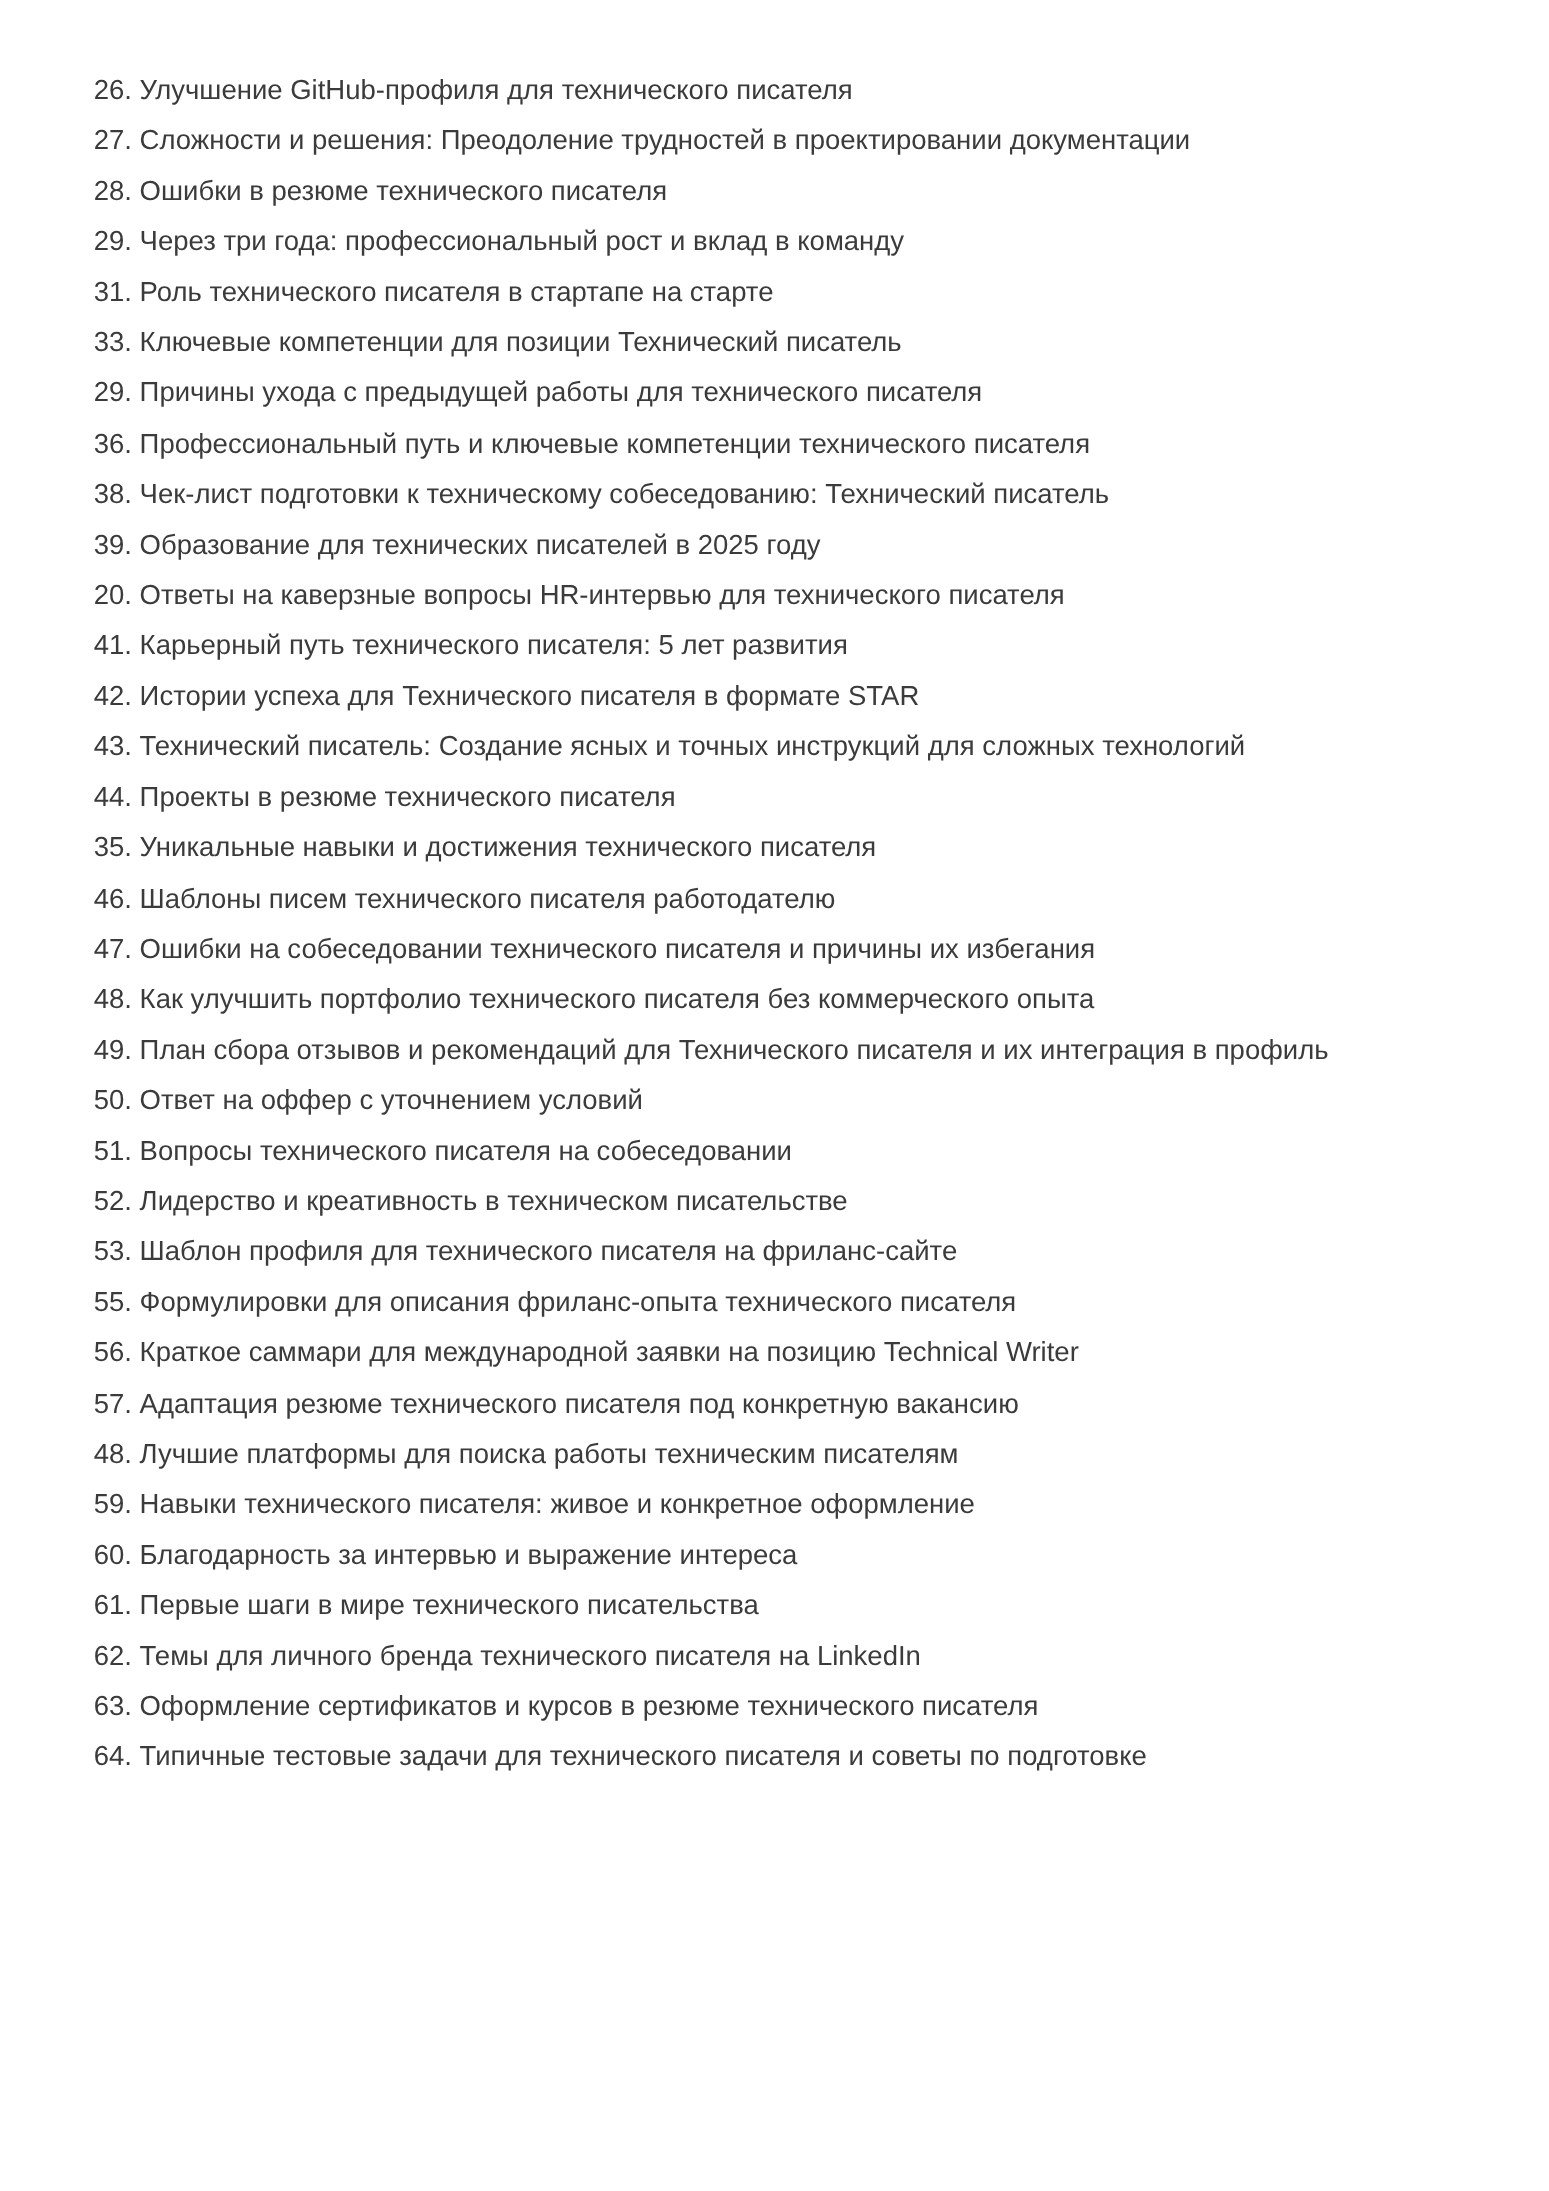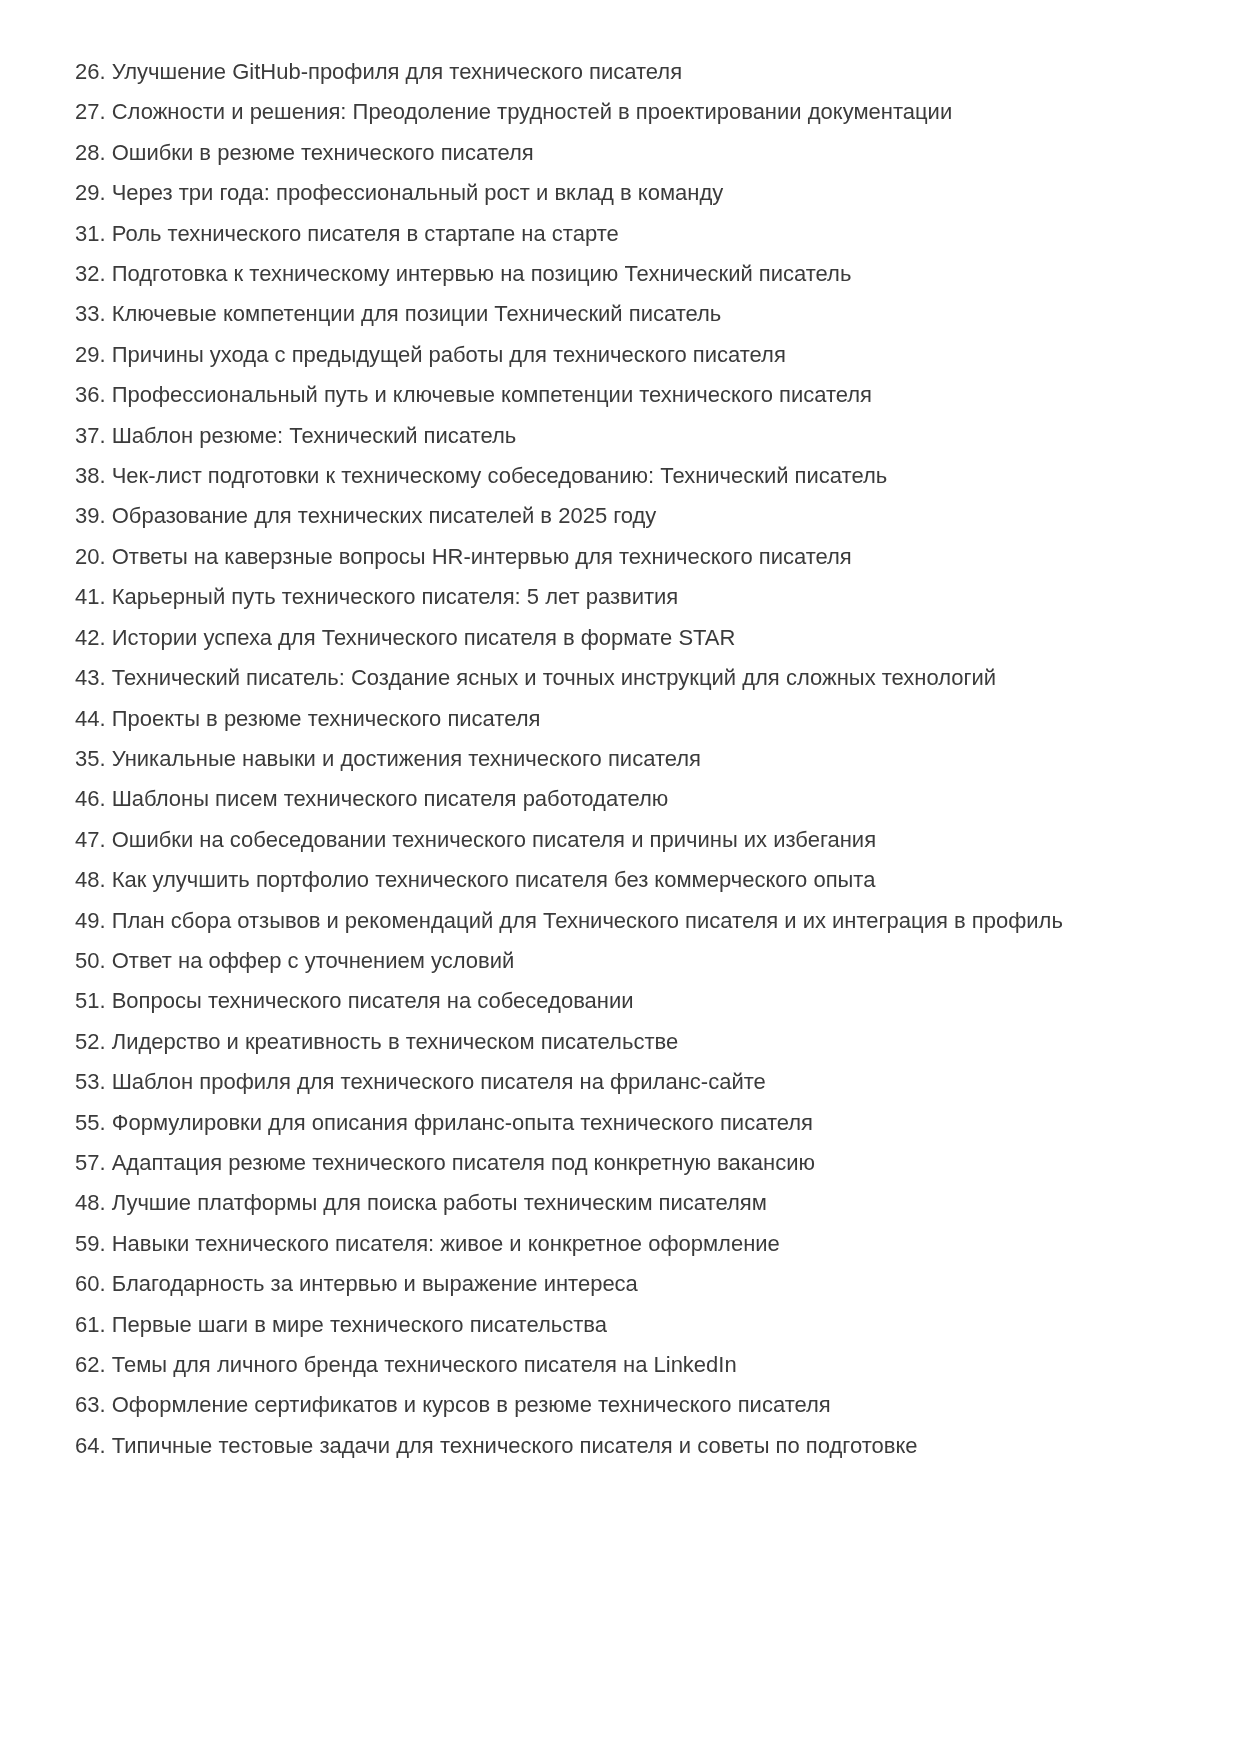--- a/index.html
+++ b/index.html
@@ -37,42 +37,41 @@
 </head>
 <body>
 
 <div class="page">
   <div class="topic-list" id="topic-list">
       <div class="list-item">26. Улучшение GitHub-профиля для технического писателя</div>
       <div class="list-item">27. Сложности и решения: Преодоление трудностей в проектировании документации</div>
       <div class="list-item">28. Ошибки в резюме технического писателя</div>
       <div class="list-item">29. Через три года: профессиональный рост и вклад в команду</div>
       <div class="list-item">31. Роль технического писателя в стартапе на старте</div>
-      <div class="list-item">32. Подготовка к техническому интервью на позицию Технический писатель</div>
       <div class="list-item">33. Ключевые компетенции для позиции Технический писатель</div>
       <div class="list-item">29. Причины ухода с предыдущей работы для технического писателя</div>
       <div class="list-item">36. Профессиональный путь и ключевые компетенции технического писателя</div>
-      <div class="list-item">37. Шаблон резюме: Технический писатель</div>
       <div class="list-item">38. Чек-лист подготовки к техническому собеседованию: Технический писатель</div>
       <div class="list-item">39. Образование для технических писателей в 2025 году</div>
       <div class="list-item">20. Ответы на каверзные вопросы HR-интервью для технического писателя</div>
       <div class="list-item">41. Карьерный путь технического писателя: 5 лет развития</div>
       <div class="list-item">42. Истории успеха для Технического писателя в формате STAR</div>
       <div class="list-item">43. Технический писатель: Создание ясных и точных инструкций для сложных технологий</div>
       <div class="list-item">44. Проекты в резюме технического писателя</div>
       <div class="list-item">35. Уникальные навыки и достижения технического писателя</div>
       <div class="list-item">46. Шаблоны писем технического писателя работодателю</div>
       <div class="list-item">47. Ошибки на собеседовании технического писателя и причины их избегания</div>
       <div class="list-item">48. Как улучшить портфолио технического писателя без коммерческого опыта</div>
       <div class="list-item">49. План сбора отзывов и рекомендаций для Технического писателя и их интеграция в профиль</div>
       <div class="list-item">50. Ответ на оффер с уточнением условий</div>
       <div class="list-item">51. Вопросы технического писателя на собеседовании</div>
       <div class="list-item">52. Лидерство и креативность в техническом писательстве</div>
       <div class="list-item">53. Шаблон профиля для технического писателя на фриланс-сайте</div>
       <div class="list-item">55. Формулировки для описания фриланс-опыта технического писателя</div>
+      <div class="list-item">56. Краткое саммари для международной заявки на позицию Technical Writer</div>
       <div class="list-item">57. Адаптация резюме технического писателя под конкретную вакансию</div>
       <div class="list-item">48. Лучшие платформы для поиска работы техническим писателям</div>
       <div class="list-item">59. Навыки технического писателя: живое и конкретное оформление</div>
       <div class="list-item">60. Благодарность за интервью и выражение интереса</div>
       <div class="list-item">61. Первые шаги в мире технического писательства</div>
       <div class="list-item">62. Темы для личного бренда технического писателя на LinkedIn</div>
       <div class="list-item">63. Оформление сертификатов и курсов в резюме технического писателя</div>
       <div class="list-item">64. Типичные тестовые задачи для технического писателя и советы по подготовке</div>
     </div>
 </div>

